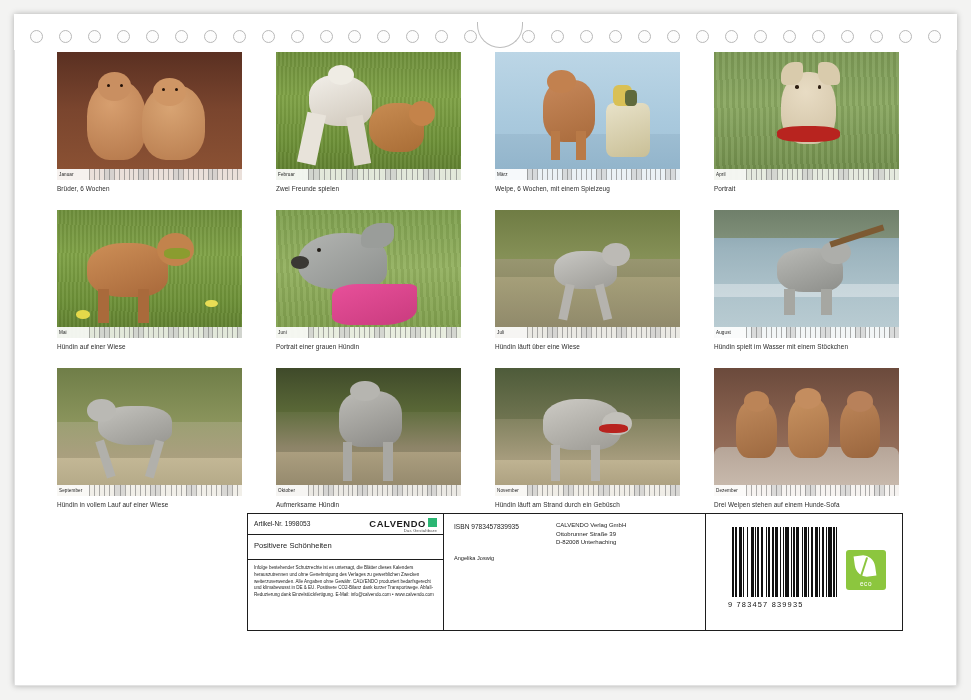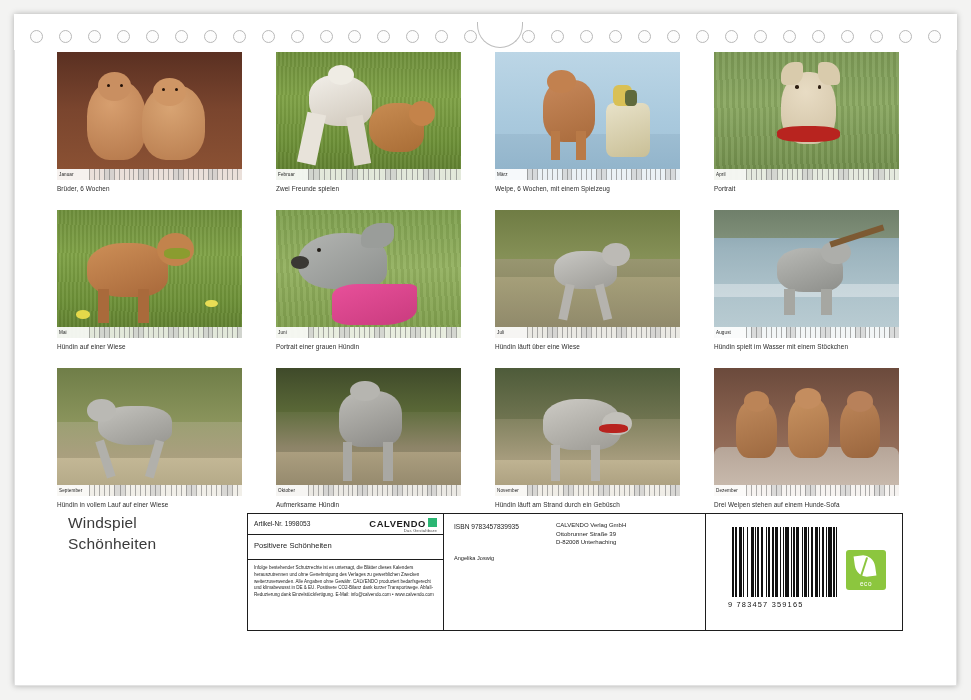--- a/index.html
+++ b/index.html
@@ -964,24 +964,20 @@
               <div class="day"></div>
               <div class="day"></div>
               <div class="day"></div>
             </div>
           </div>
         </div>
         <div class="caption">Drei Welpen stehen auf einem Hunde-Sofa</div>
       </div>
     </div>
 
-  <div class="title-block">
-    <div>Windspiel</div>
-    <div>Schönheiten</div>
-  </div>
 
   <div class="infobox">
 
     <div class="col-article">
       <div class="artnr">Artikel-Nr. 1998053</div>
       <div class="logo-wrap">
         <div class="logo-main">
           <span>CALVENDO</span><span class="logo-sq"></span>
         </div>
         <div class="logo-sub">Das Gestaltbare</div>
@@ -1058,21 +1054,21 @@
           <div class="bar" style="width: 2.105%; background: transparent;"></div>
           <div class="bar" style="width: 1.053%;"></div>
           <div class="bar" style="width: 1.053%; background: transparent;"></div>
           <div class="bar" style="width: 3.158%;"></div>
           <div class="bar" style="width: 1.053%; background: transparent;"></div>
           <div class="bar" style="width: 2.105%;"></div>
           <div class="bar" style="width: 1.053%; background: transparent;"></div>
           <div class="bar" style="width: 1.053%;"></div>
           <div class="bar" style="width: 2.105%; background: transparent;"></div>
         </div>
-      <div class="barnum">9 783457 359165</div>
+      <div class="barnum">9 783457 839935</div>
       <div class="eco">
         <div class="leaf"></div>
         <div class="leaf-vein"></div>
         <div class="ecotext">eco</div>
       </div>
     </div>
 
   </div>
 </div>
 

